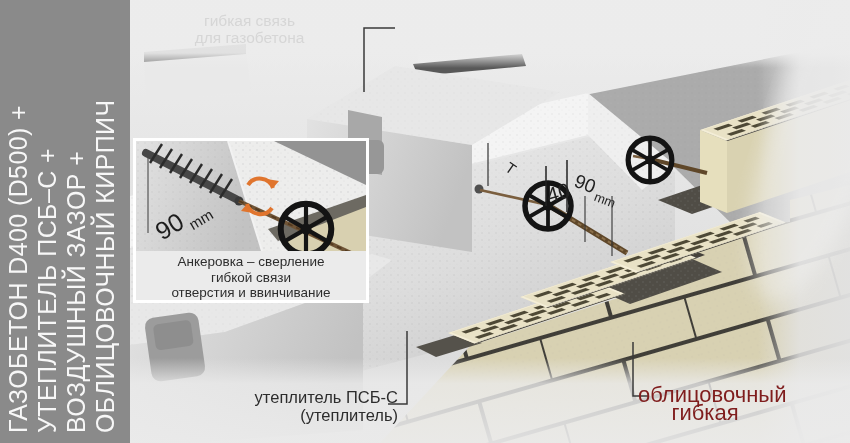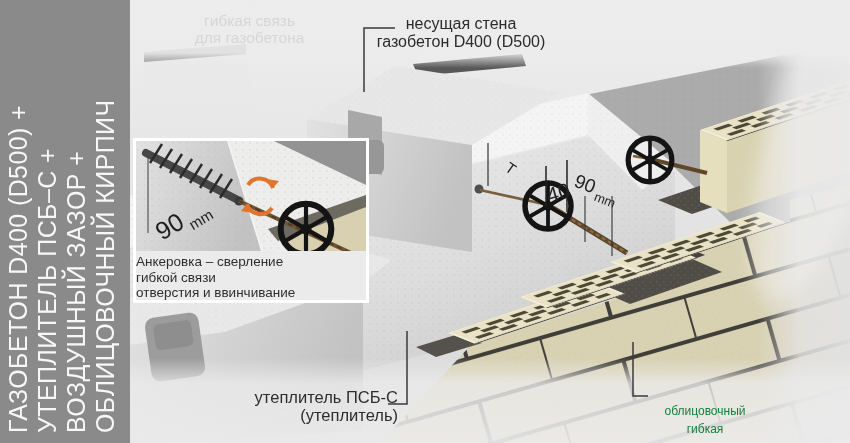--- a/index.html
+++ b/index.html
@@ -12,26 +12,26 @@
       padding:4px 0 0 10px;box-sizing:border-box;}
   #sidebar .ln{color:#f7f7f7;font-size:25px;line-height:29px;letter-spacing:.4px;white-space:nowrap;}
   
   #sceneSvg{position:absolute;left:130px;top:0;width:720px;height:443px;z-index:1;}
   
   .lbl{position:absolute;z-index:7;text-align:center;line-height:18px;}
   .lbl div{white-space:nowrap;}
   #wm{left:172px;top:12px;width:155px;font-size:15.5px;color:#d6d6d6;line-height:17px;}
   #bw{left:370px;top:15px;width:182px;font-size:16px;color:#2b2b2b;}
   #ins{left:236px;top:388px;width:162px;font-size:16.5px;color:#2d2d2d;text-align:right;}
-  #fb{left:638px;top:402px;width:134px;font-size:12px;color:#15803d;}
+  #fb{left:638px;top:386px;width:134px;font-size:22px;color:#7f1d1d;}
   
   #inset{position:absolute;left:133px;top:138px;width:236px;height:165px;z-index:5;
          border:3px solid #fff;box-sizing:border-box;background:#ebebeb;}
   #insetPhoto{position:relative;width:230px;height:110px;overflow:hidden;}
-  #insetCap{width:230px;height:49px;background:#ebebeb;text-align:left;
+  #insetCap{width:230px;height:49px;background:#ebebeb;text-align:center;
             font-size:13.5px;line-height:15.5px;color:#2e2e2e;padding-top:3px;box-sizing:border-box;}
 </style>
 </head>
 <body>
 
 <div id="stage">
 
   <div id="sidebar">
     <div class="rot">
       <div class="ln">ГАЗОБЕТОН D400 (D500) +</div>
@@ -274,24 +274,20 @@
       <div>Анкеровка – сверление</div>
       <div>гибкой связи</div>
       <div>отверстия и ввинчивание</div>
     </div>
   </div>
 
   <div class="lbl" id="wm">
     <div>гибкая связь</div>
     <div>для газобетона</div>
   </div>
-  <div class="lbl" id="bw">
-    <div>несущая стена</div>
-    <div>газобетон D400 (D500)</div>
-  </div>
   <div class="lbl" id="ins">
     <div>утеплитель ПСБ-С</div>
     <div>(утеплитель)</div>
   </div>
   <div class="lbl" id="fb">
     <div>облицовочный</div>
     <div>гибкая</div>
   </div>
 
 </div>

